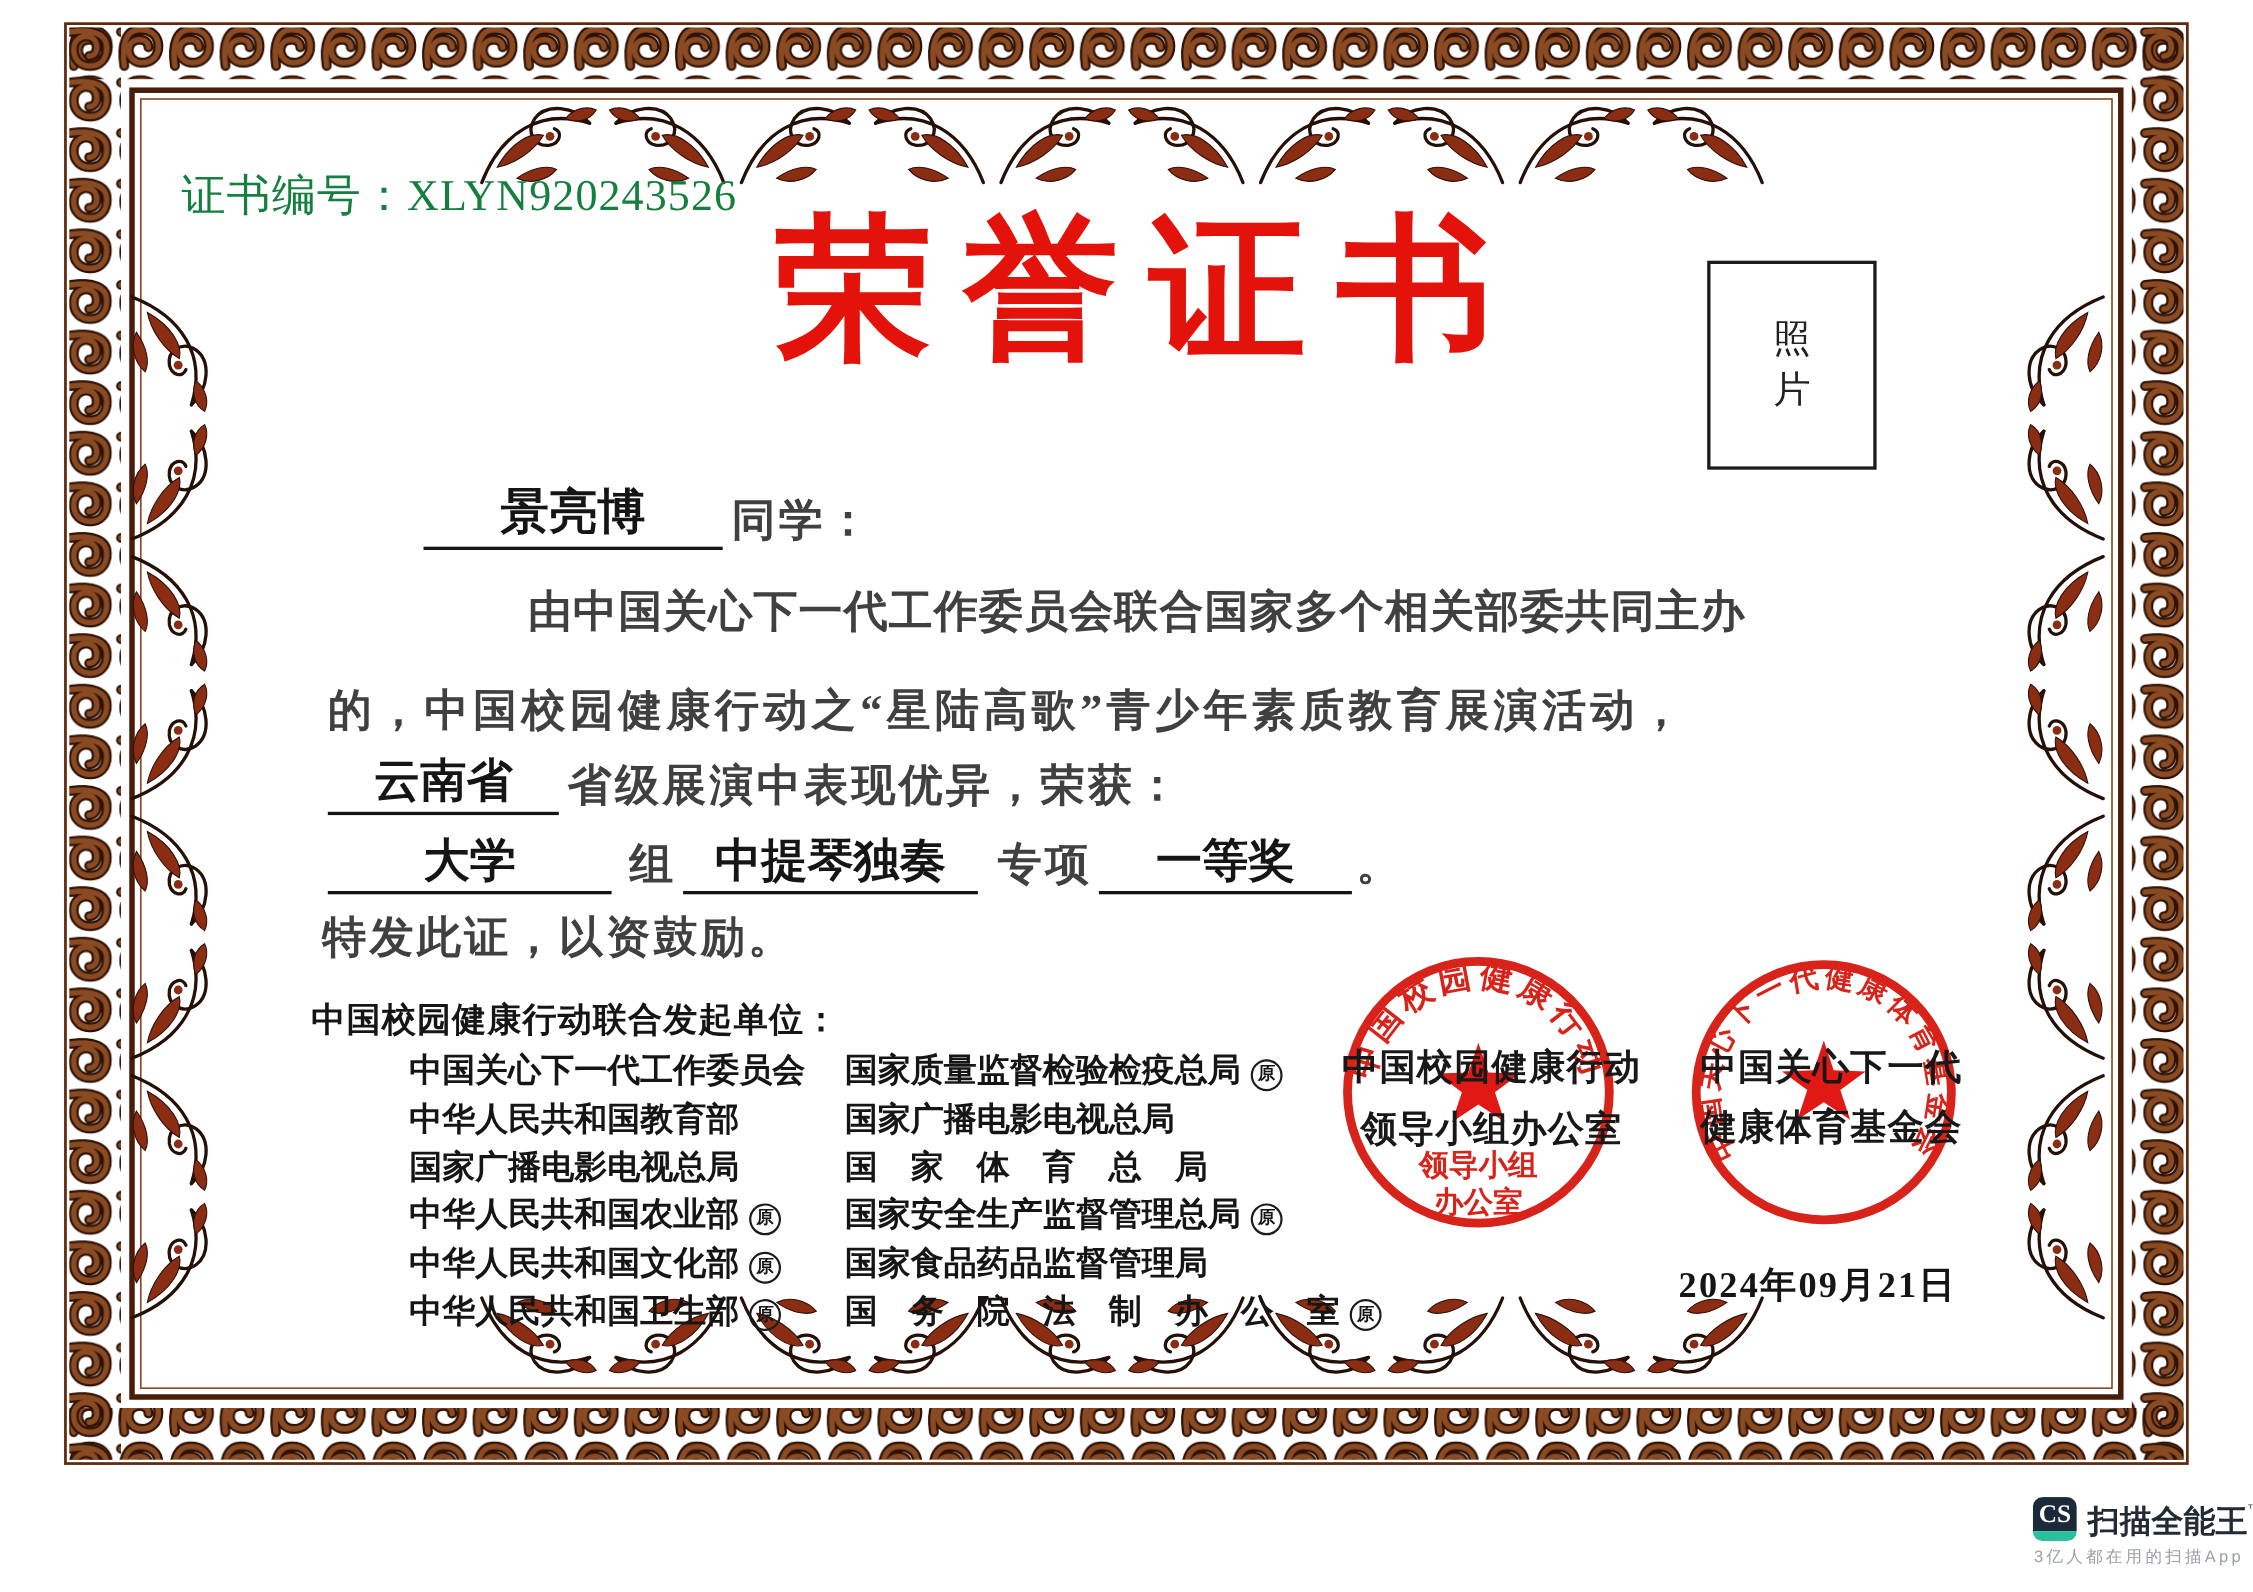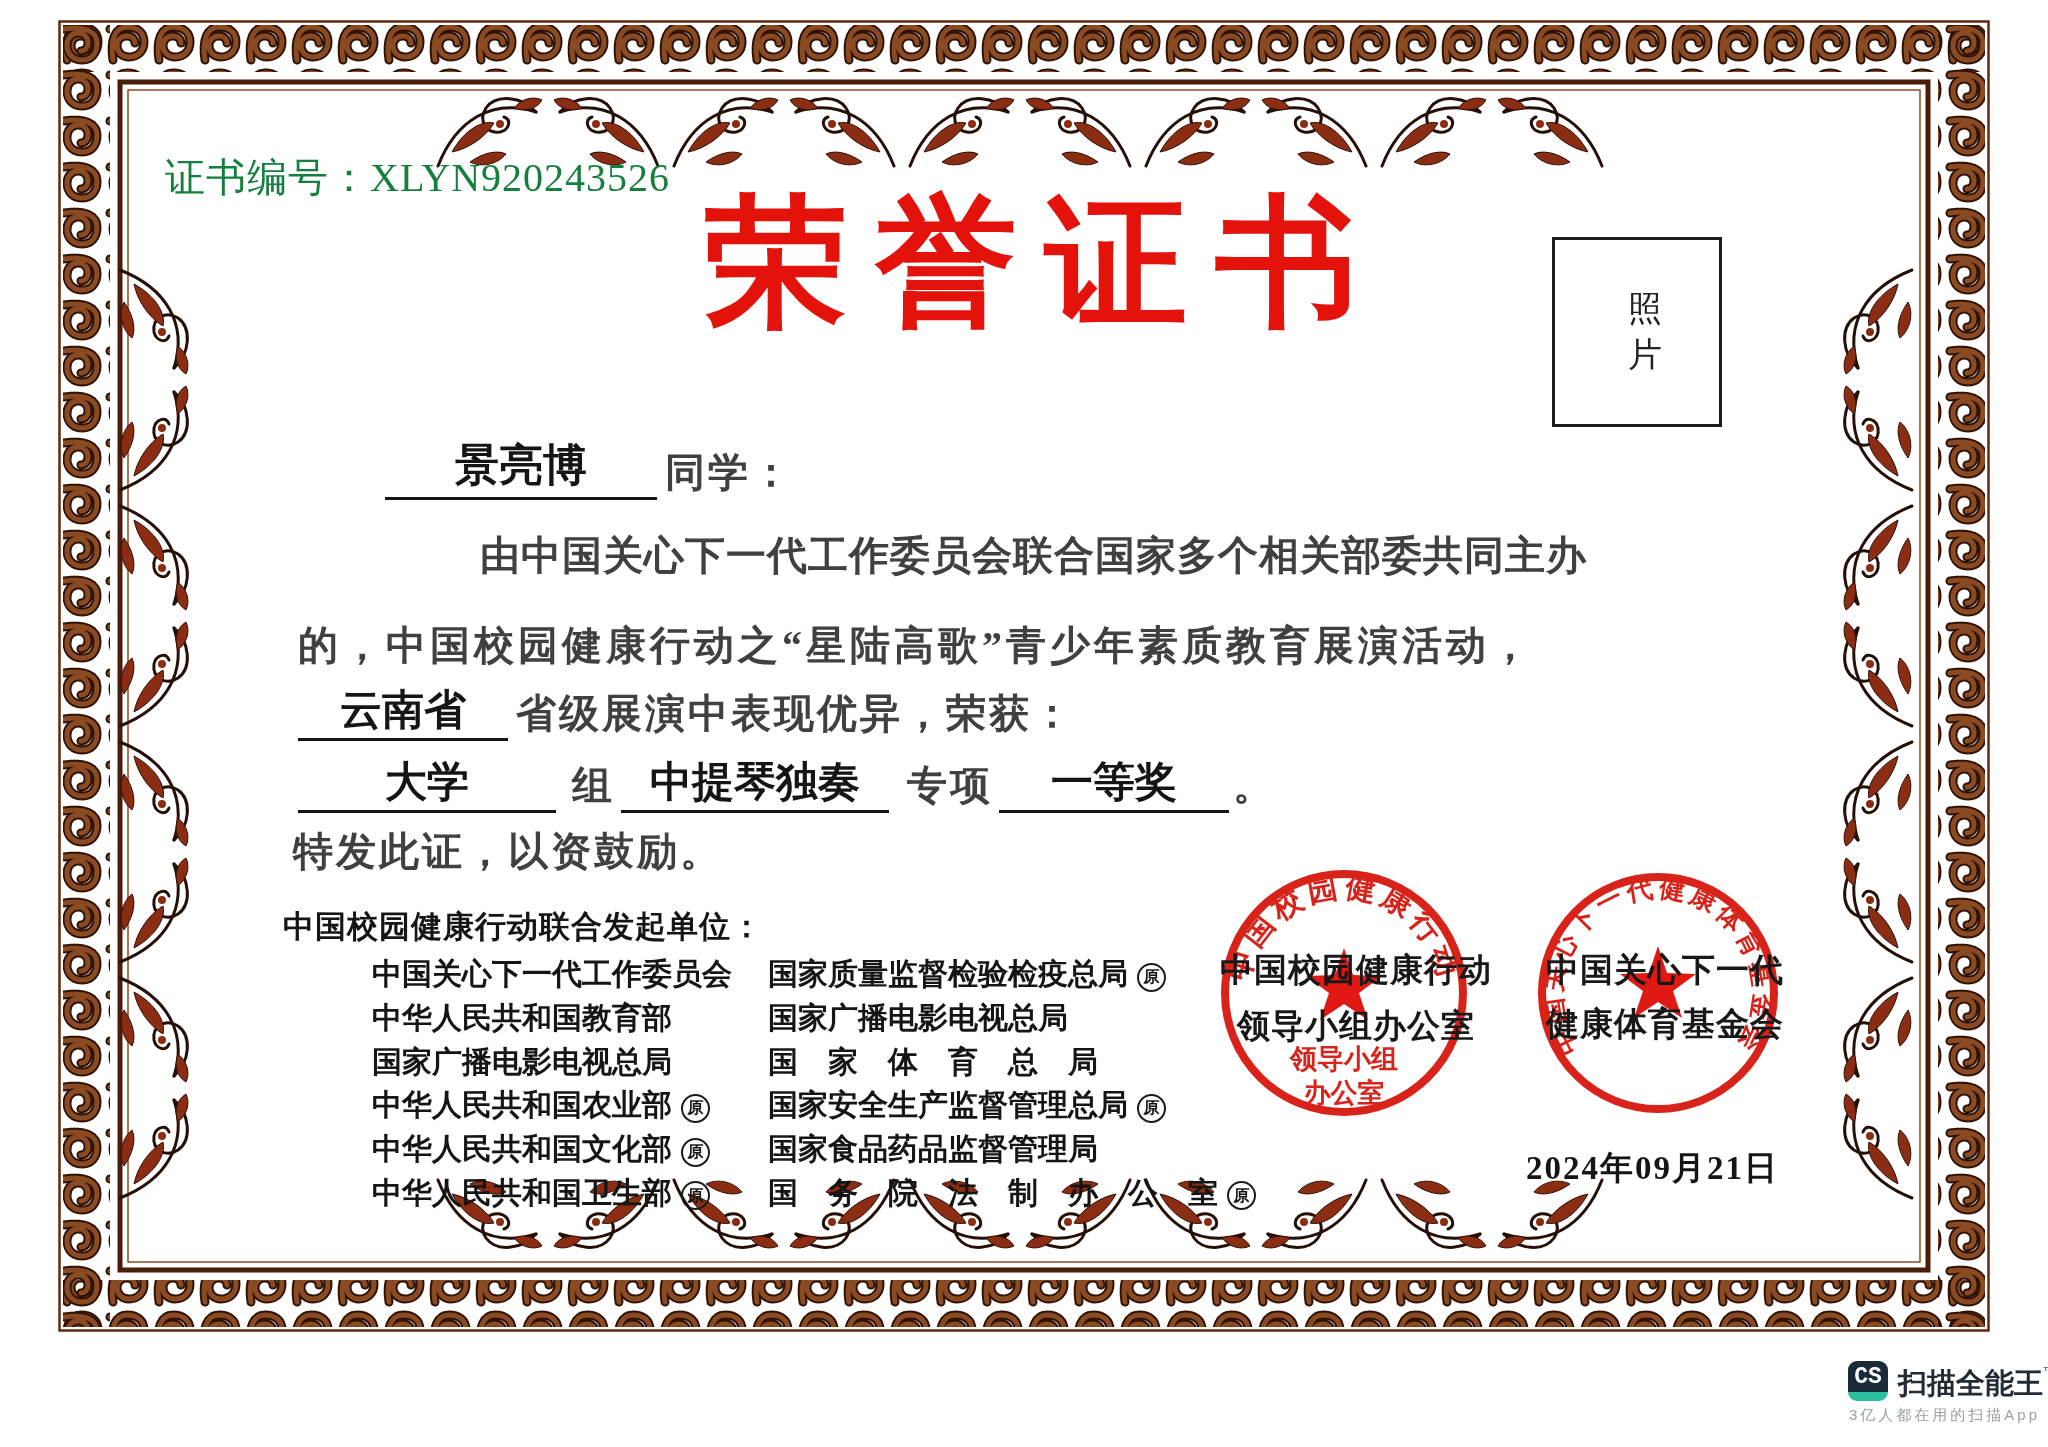--- a/index.html
+++ b/index.html
@@ -33,21 +33,21 @@
          border:2px solid #1c1c1c;border-radius:50%;font-size:16px;font-weight:700;
          margin-left:9px;transform:translateY(-2px);line-height:1;}
   
   .stamp-overlay{font-size:33px;font-weight:700;color:#181818;text-align:center;white-space:nowrap;letter-spacing:1px;}
   .stamp-arc{font-weight:700;fill:#d8231a;}
   .stamp-line{font-weight:700;fill:#d8231a;text-anchor:middle;}
   
   .date-line{font-size:33px;font-weight:600;letter-spacing:2px;}
   
   .wm-logo{width:40px;height:40px;border-radius:9px;overflow:hidden;display:flex;flex-direction:column;
-           font-family:Liberation Mono, monospace;}
+           font-family:Liberation Serif, serif;}
   .wm-logo .cs{flex:1;background:#1b2a38;color:#ffffff;font-size:23px;font-weight:700;
                display:flex;align-items:center;justify-content:center;letter-spacing:0px;}
   .wm-logo .strip{height:9px;background:#2abf9e;}
   .wm-name{font-family:"Liberation Sans","DejaVu Sans",sans-serif;font-size:29px;font-weight:700;color:#222b33;white-space:nowrap;}
   .wm-tm{font-size:13px;color:#6d747b;vertical-align:top;}
   .wm-tag{font-family:"Liberation Sans","DejaVu Sans",sans-serif;font-size:15px;color:#98a0a8;letter-spacing:3px;white-space:nowrap;}
 </style>
 </head>
 <body>
 
@@ -121,21 +121,21 @@
         <use href="#flourish" x="708"></use>
     </g>
   </svg>
 
   <div class="abs meta-line" style="left:165px;top:150px;">
     <span>证书编号：</span><span>XLYN920243526</span>
   </div>
 
   <div class="abs cert-title" style="left:705px;top:168px;">荣誉证书</div>
 
-  <div class="abs photo-box" style="left:1552px;top:237px;padding-left:16px;">
+  <div class="abs photo-box" style="left:1552px;top:237px;">
     <div class="vtxt">照片</div>
   </div>
 
   <div class="abs flexline" style="left:385px;top:436px;">
     <span class="blank name-blank">景亮博</span>
     <span class="bodyline" style="margin-left:8px;">同学：</span>
   </div>
 
   <div class="abs bodyline" style="left:480px;top:528px;letter-spacing:1px;">由中国关心下一代工作委员会联合国家多个相关部委共同主办</div>
   <div class="abs bodyline" style="left:298px;top:618px;letter-spacing:4px;">的，中国校园健康行动之“星陆高歌”青少年素质教育展演活动，</div>

